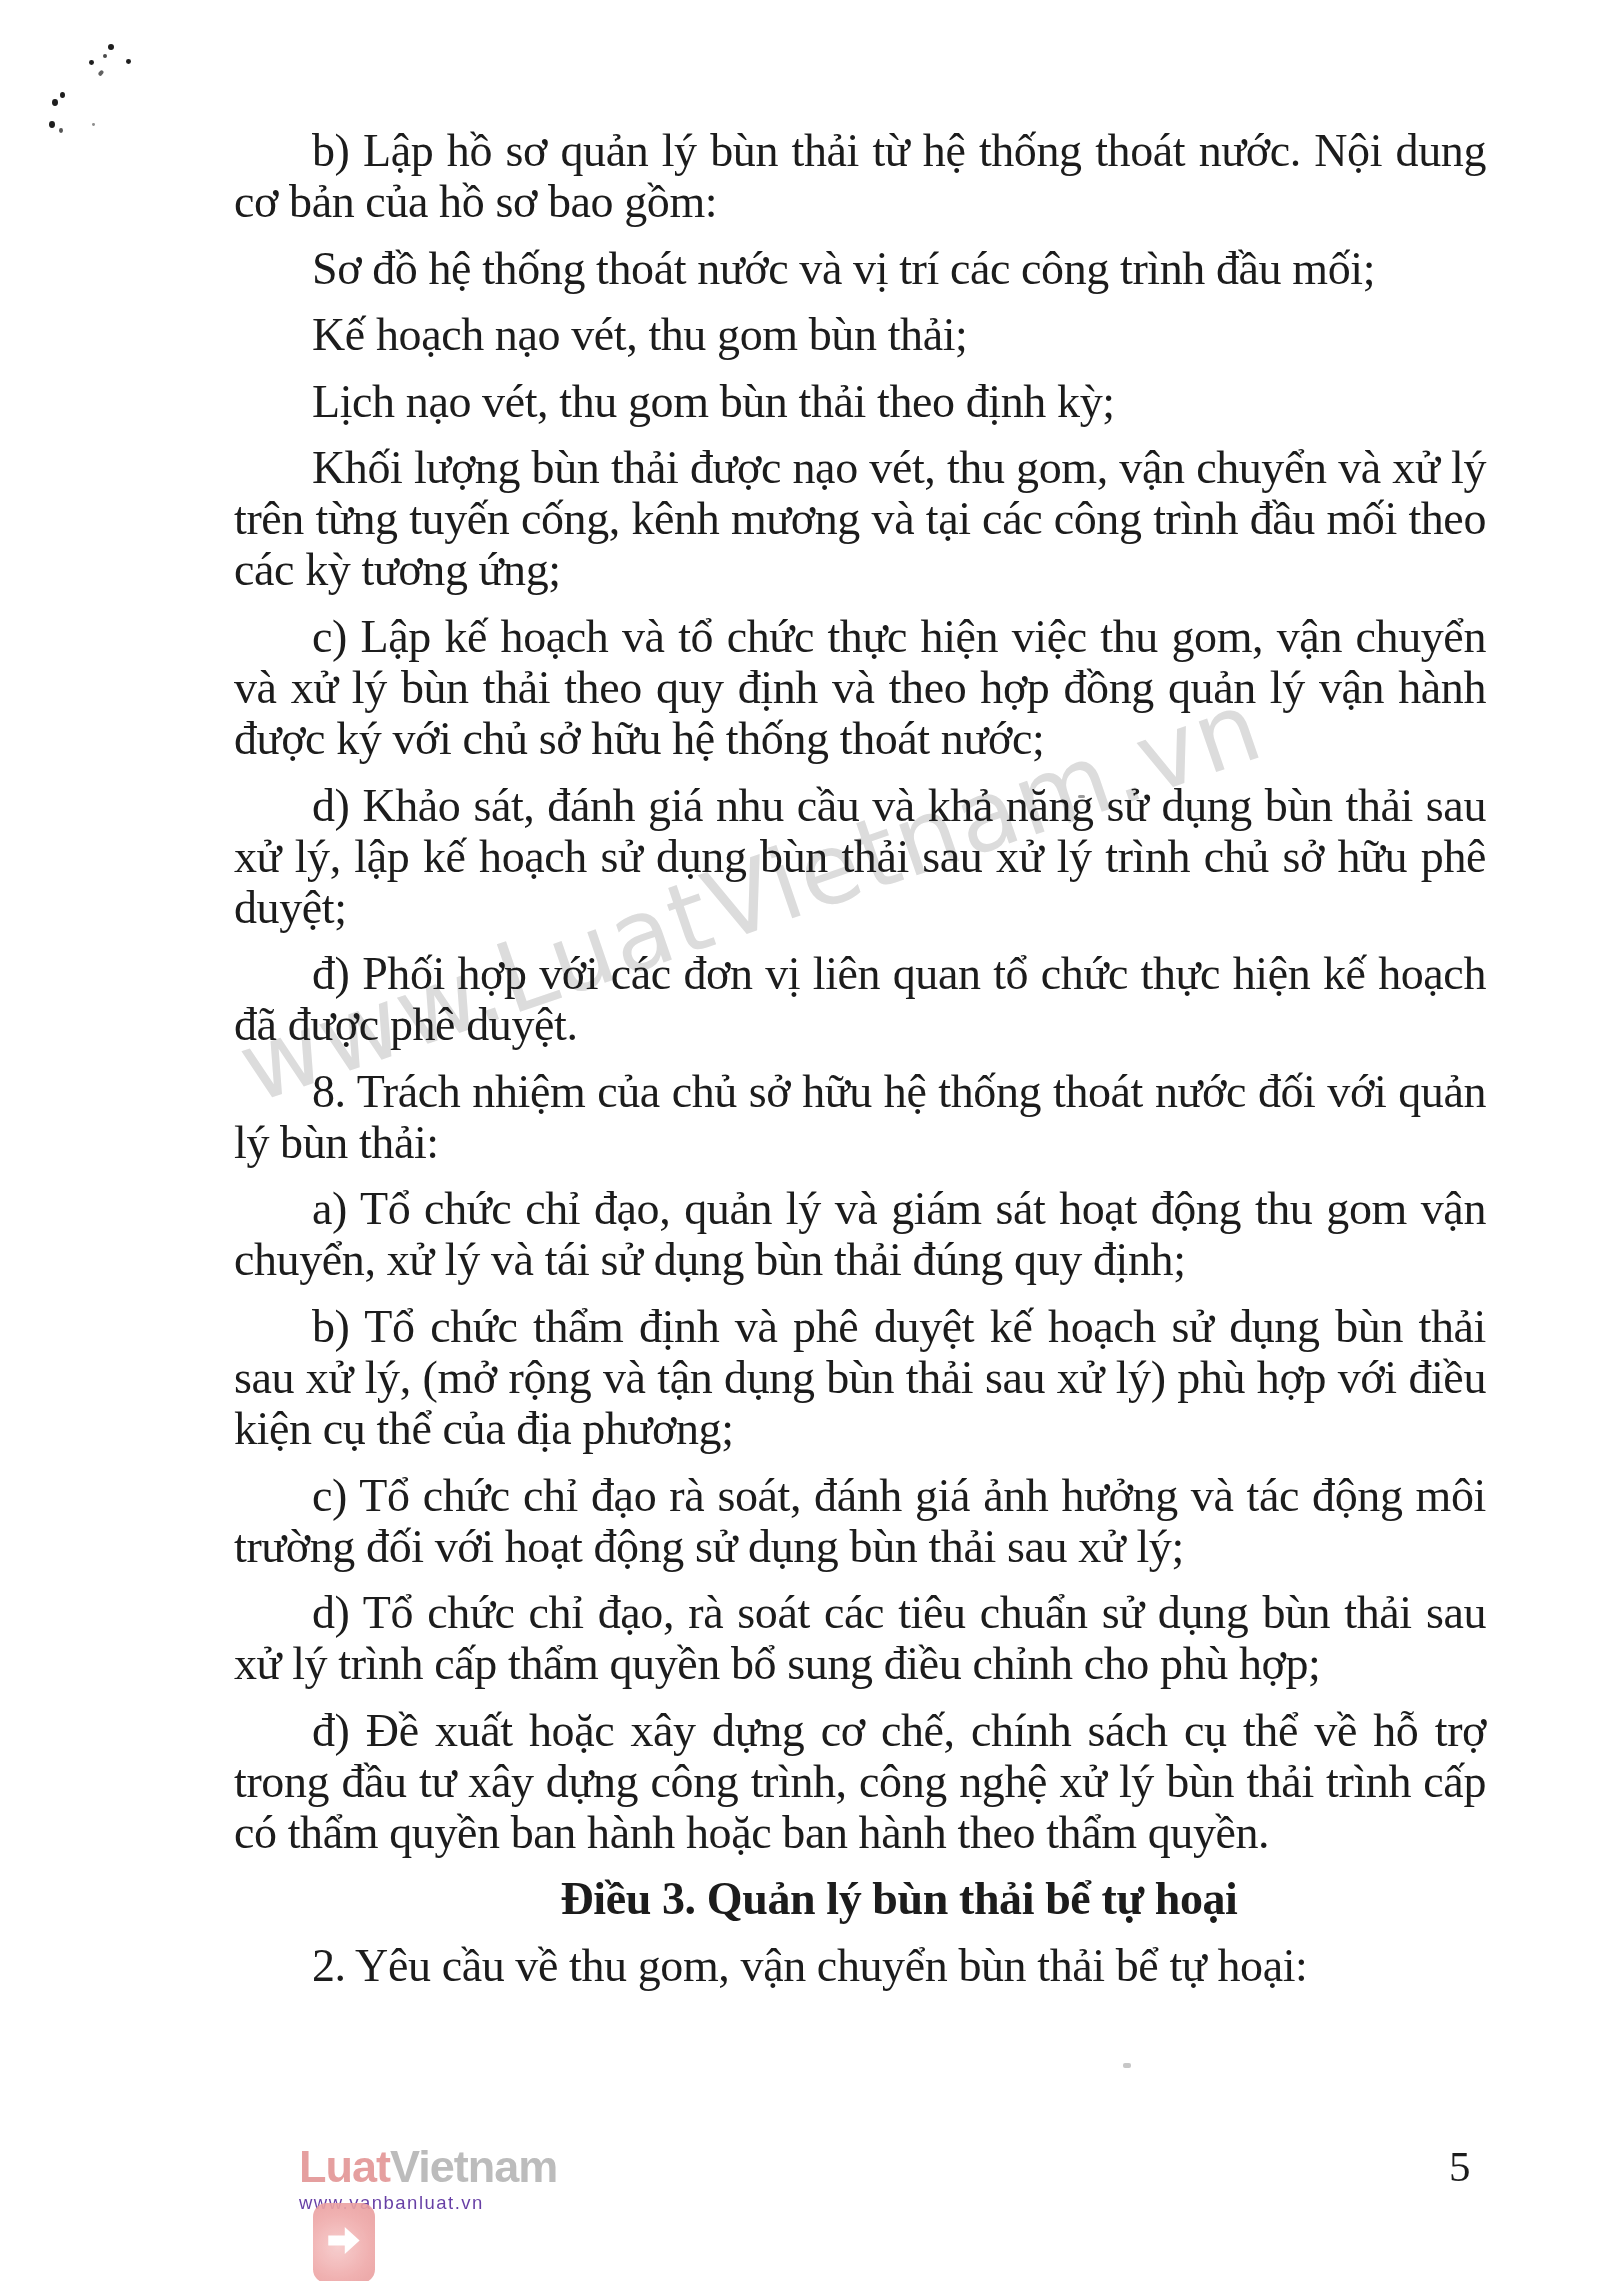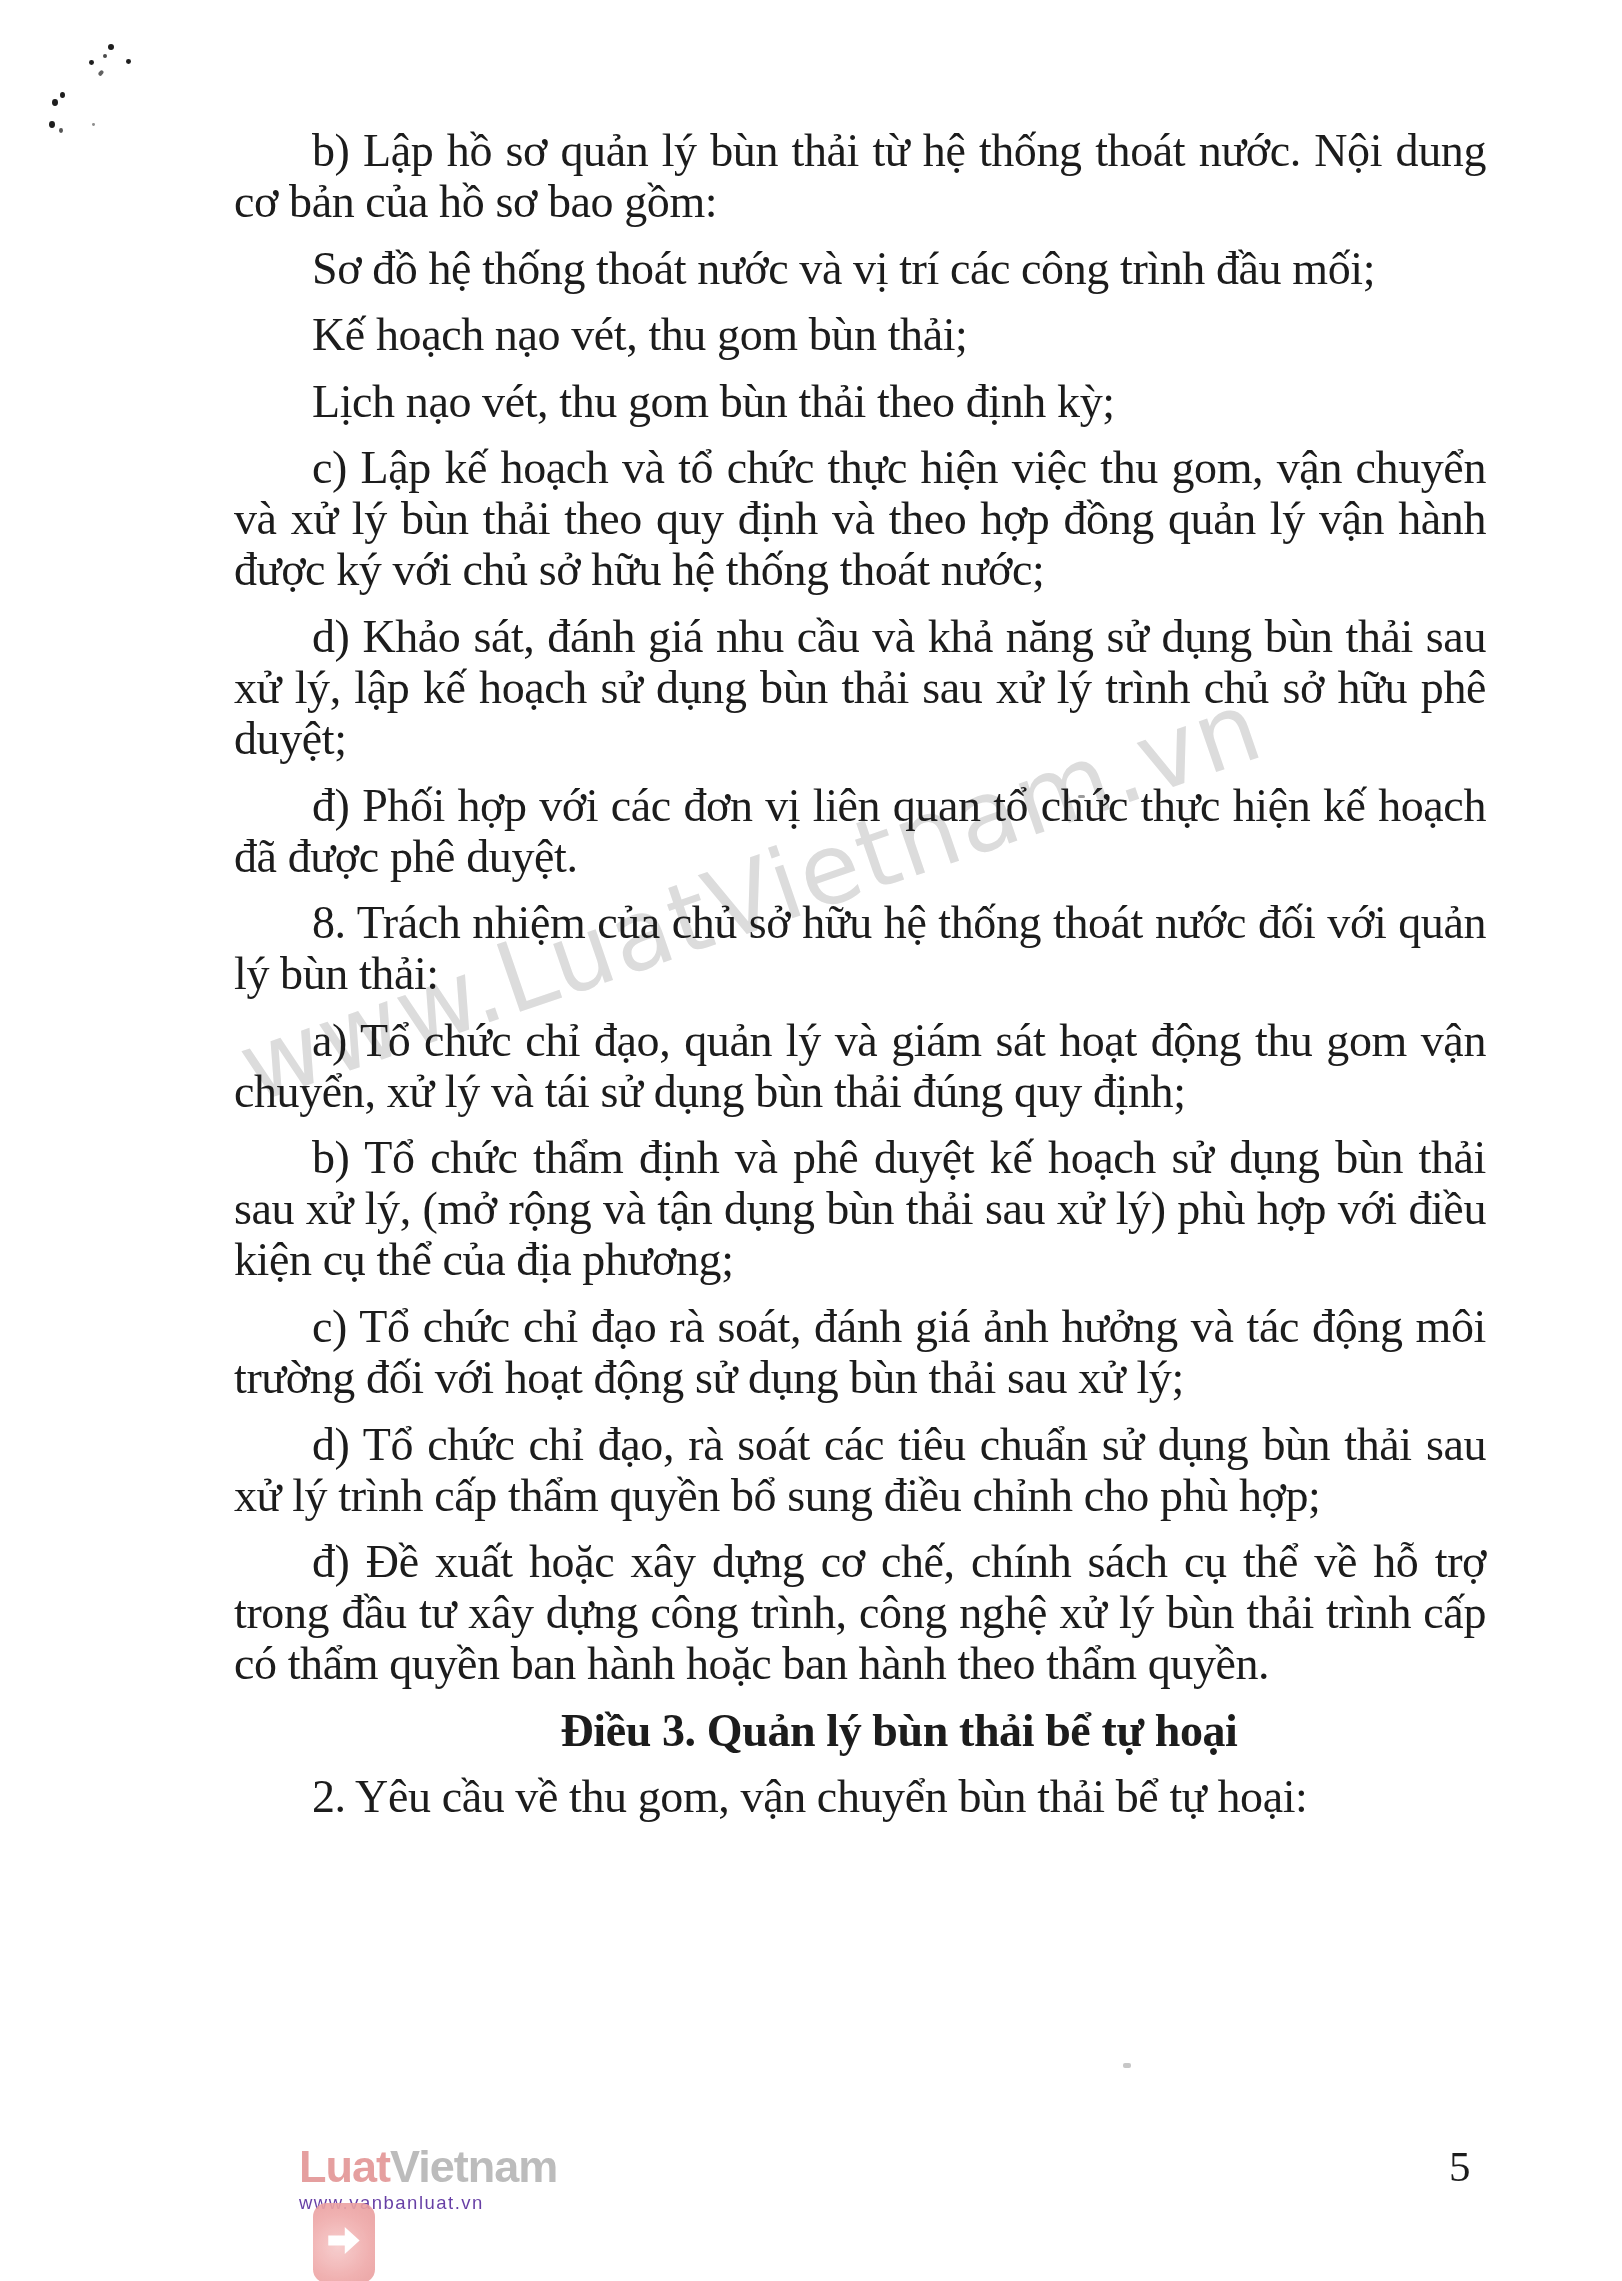--- a/index.html
+++ b/index.html
@@ -118,20 +118,21 @@
   <div class="speck" style="left:1078px;top:795px;width:6.8px;height:2.9px;opacity:.45;border-radius:2px;"></div>
   <div class="speck" style="left:1123px;top:2063px;width:7.8px;height:4.9px;opacity:.25;border-radius:2px;"></div>
 
   <div class="watermark">www.LuatVietnam.vn</div>
 
   <main class="content" id="doc-body">
       <p class="">b) Lập hồ sơ quản lý bùn thải từ hệ thống thoát nước. Nội dung cơ bản của hồ sơ  bao gồm:</p>
       <p class="">Sơ đồ hệ thống thoát nước và vị trí các công trình đầu mối;</p>
       <p class="">Kế hoạch nạo vét, thu gom bùn thải;</p>
       <p class="">Lịch nạo vét, thu gom bùn thải theo định kỳ;</p>
+      <p class="">Khối lượng bùn thải được nạo vét, thu gom, vận chuyển và xử lý trên từng tuyến cống, kênh mương và tại các công trình đầu mối theo các kỳ tương ứng;</p>
       <p class="">c) Lập kế hoạch và tổ chức thực hiện việc thu gom, vận chuyển và xử lý bùn thải theo quy định và theo hợp đồng quản lý vận hành được ký với chủ sở hữu hệ thống thoát nước;</p>
       <p class="">d) Khảo sát, đánh giá nhu cầu và khả năng sử dụng bùn thải sau xử lý, lập kế hoạch sử dụng bùn thải sau xử lý trình chủ sở hữu phê duyệt;</p>
       <p class="">đ) Phối hợp với các đơn vị liên quan tổ chức thực hiện kế hoạch đã được phê duyệt.</p>
       <p class="">8. Trách nhiệm của chủ sở hữu hệ thống thoát nước đối với quản lý bùn thải:</p>
       <p class="">a) Tổ chức chỉ đạo, quản lý và giám sát hoạt động thu gom vận chuyển, xử lý và tái sử dụng bùn thải đúng quy định;</p>
       <p class="">b) Tổ chức thẩm định và phê duyệt kế hoạch sử dụng bùn thải sau xử lý, (mở rộng và tận dụng bùn thải sau xử lý) phù hợp với điều kiện cụ thể của địa phương;</p>
       <p class="">c) Tổ chức chỉ đạo rà soát, đánh giá ảnh hưởng và tác động môi trường đối với hoạt động sử dụng bùn thải sau xử lý;</p>
       <p class="">d) Tổ chức chỉ đạo, rà soát các tiêu chuẩn sử dụng bùn thải sau xử lý trình cấp thẩm quyền bổ sung điều chỉnh cho phù hợp;</p>
       <p class="">đ) Đề xuất hoặc xây dựng cơ chế, chính sách cụ thể về hỗ trợ trong đầu tư xây dựng công trình, công nghệ xử lý bùn thải trình cấp có thẩm quyền ban hành hoặc ban hành theo thẩm quyền.</p>
       <p class="heading">Điều 3. Quản lý bùn thải bể tự hoại</p>

